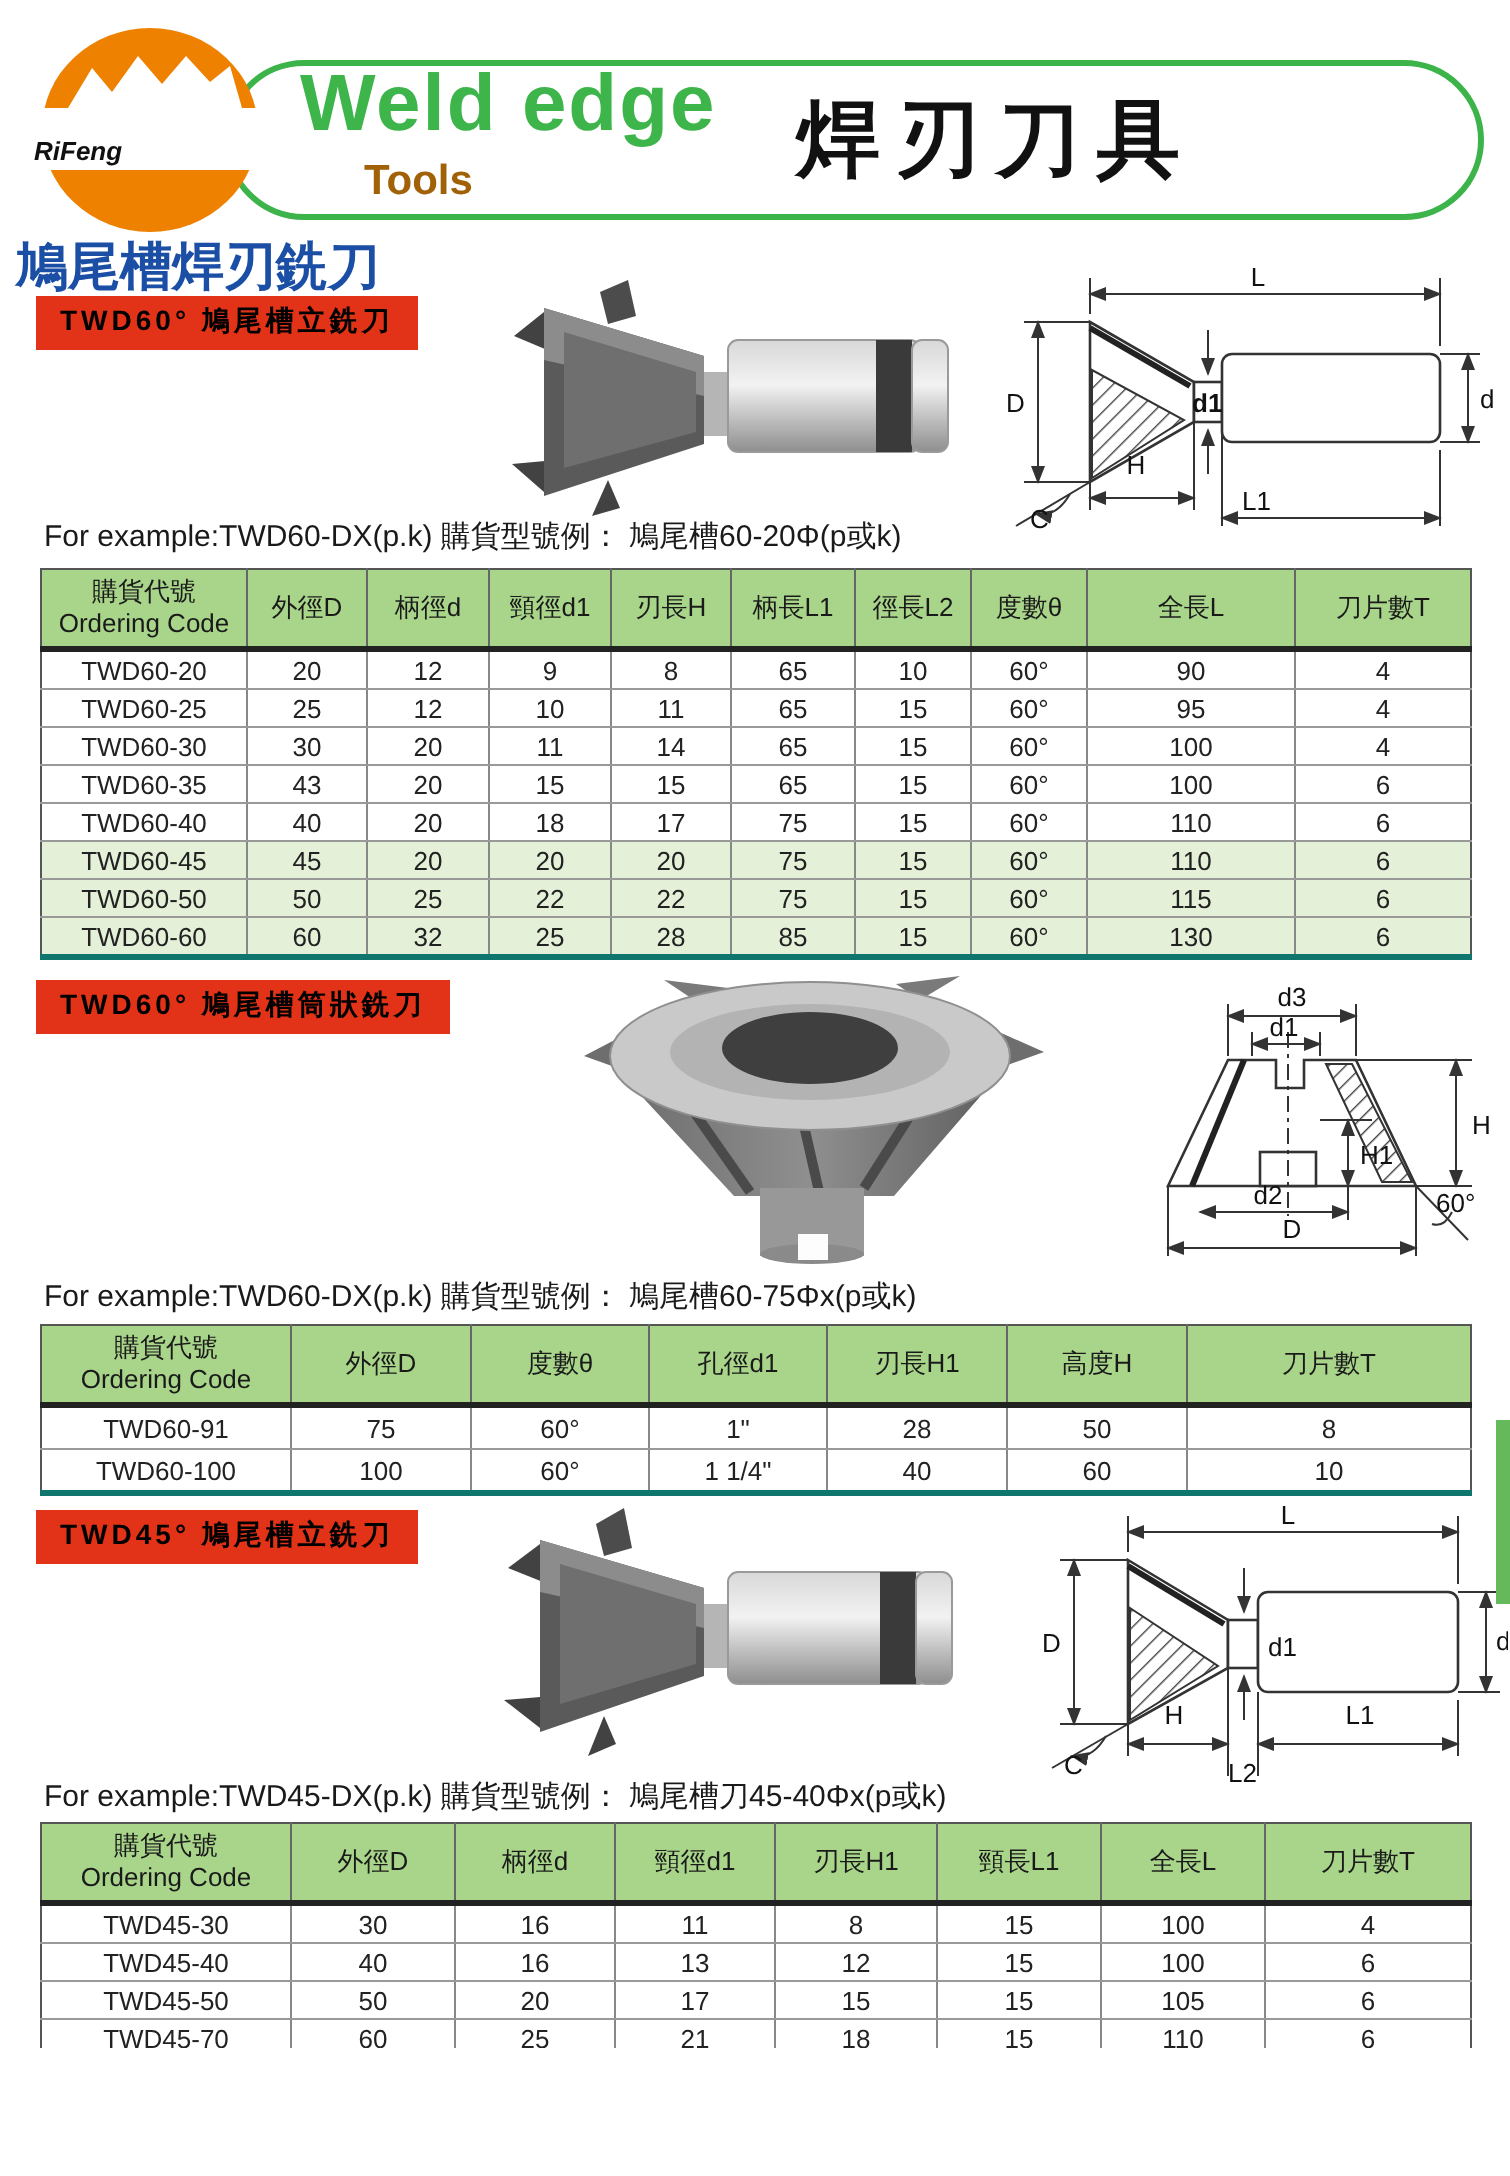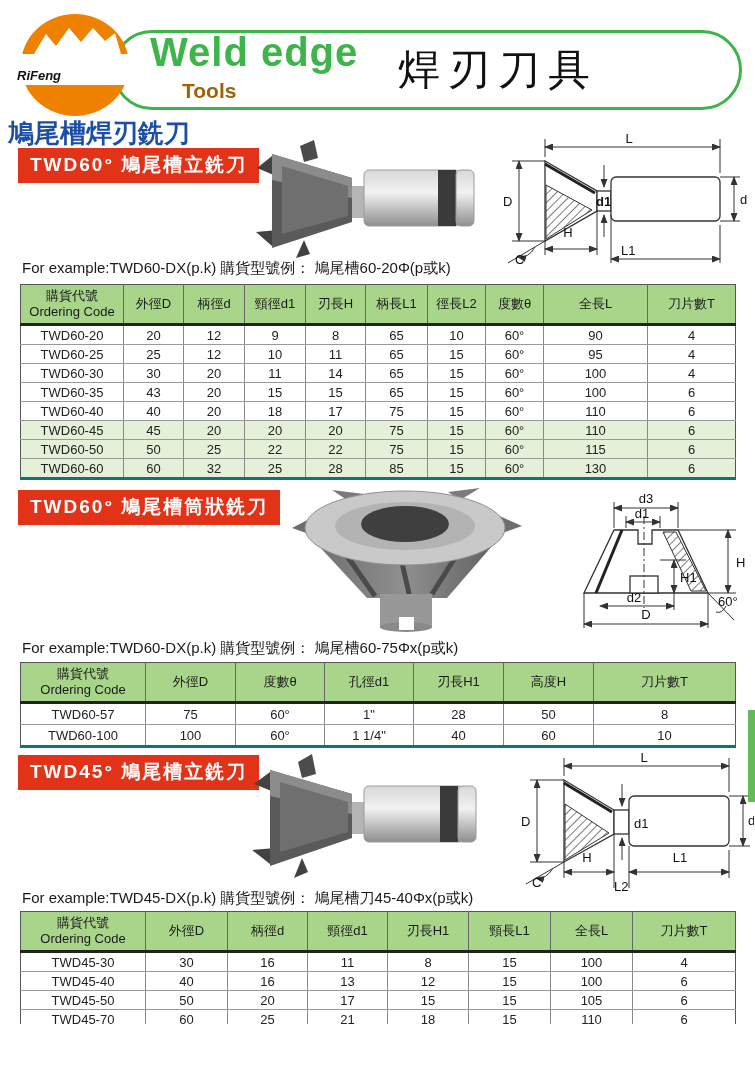--- a/index.html
+++ b/index.html
@@ -6,25 +6,25 @@
   .page{position:relative;width:755px;height:1024px;background:#fff;overflow:hidden;
         font-family:"Liberation Sans",sans-serif;color:#111;}
   
   .header-pill{position:absolute;left:112px;top:30px;width:630px;height:80px;
 романbox-sizing:border-box;}
   .header-pill{box-sizing:border-box;border:3px solid #3cb44a;border-radius:43px;background:#fff;}
   .logo{position:absolute;left:12px;top:8px;width:126px;height:114px;z-index:3;}
   .title-en{position:absolute;left:150px;top:30px;font-size:40px;font-weight:bold;
             color:#3db54a;letter-spacing:1px;z-index:4;}
   .subtitle-en{position:absolute;left:138px;top:79px;font-size:21px;font-weight:bold;color:#a16207;z-index:4;margin-left:44px;}
-  .title-zh{position:absolute;left:398px;top:42px;font-size:42px;font-weight:normal;
+  .title-zh{position:absolute;left:398px;top:42px;font-size:42px;font-weight:bold;
             letter-spacing:8px;color:#111;z-index:4;}
   .category-title{position:absolute;left:8px;top:116px;font-size:26px;font-weight:bold;color:#1b4fa5;}
   
-  .banner{position:absolute;background:#e23318;color:#ffffff;font-weight:bold;font-size:19px;
+  .banner{position:absolute;background:#e23318;color:#000000;font-weight:bold;font-size:14px;
           letter-spacing:2px;padding:4px 12px 5px 12px;white-space:nowrap;}
   .banner1{left:18px;top:148px;}
   .banner2{left:18px;top:490px;}
   .banner3{left:18px;top:755px;}
   
   .example{position:absolute;font-size:15px;color:#1a1a1a;white-space:nowrap;}
   .ex1{left:22px;top:259px;}
   .ex2{left:22px;top:639px;}
   .ex3{left:22px;top:889px;}
   
@@ -382,21 +382,21 @@
           <th>外徑D</th>
           <th>度數θ</th>
           <th>孔徑d1</th>
           <th>刃長H1</th>
           <th>高度H</th>
           <th>刀片數T</th>
         </tr>
       </thead>
       <tbody>
         <tr>
-          <td>TWD60-57</td>
+          <td>TWD60-91</td>
           <td>75</td>
           <td>60°</td>
           <td>1"</td>
           <td>28</td>
           <td>50</td>
           <td>8</td>
         </tr>
         <tr>
           <td>TWD60-100</td>
           <td>100</td>

